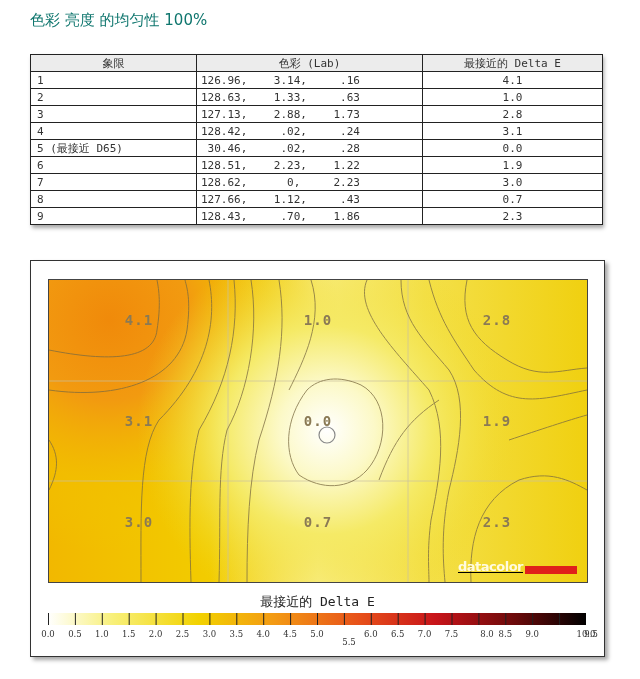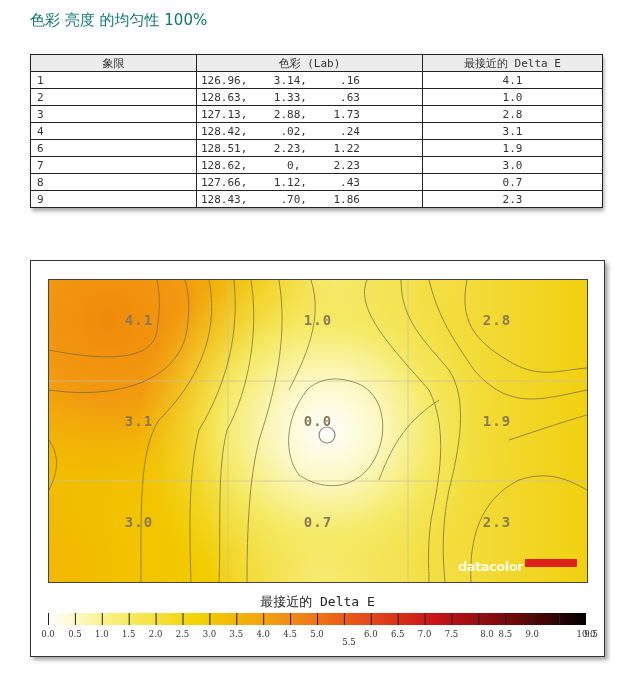--- a/index.html
+++ b/index.html
@@ -12,21 +12,21 @@
   table.data th { background: #ececec; font-weight: normal; text-align: center; }
   table.data td.q { text-align: left; padding-left: 6px; }
   table.data td.lab { white-space: pre; text-align: left; padding-left: 4px; }
   table.data td.de { text-align: center; }
   col.c1 { width: 166px; } col.c2 { width: 226px; } col.c3 { width: 180px; }
 
   .panel { position: absolute; left: 30px; top: 260px; width: 573px; height: 395px; border: 1px solid #333; background: #fff; box-shadow: 3px 3px 4px rgba(0,0,0,0.35); }
   .plot { position: absolute; left: 17px; top: 18px; width: 538px; height: 302px; border: 1px solid #444; overflow: hidden; }
   .plot svg { display: block; }
   .cell-label { position: absolute; font-family: "DejaVu Sans Mono", monospace; font-weight: bold; font-size: 14px; color: #8a7a55; transform: translate(-50%, -50%); letter-spacing: 1px; }
-  .brand { position: absolute; right: 10px; bottom: 8px; display: flex; align-items: flex-start; }
+  .brand { position: absolute; right: 10px; bottom: 8px; display: flex; align-items: flex-end; text-decoration: underline; }
   .brand-text { font-family: "DejaVu Sans", sans-serif; font-weight: bold; font-size: 13px; color: #fffbe0; letter-spacing: -0.5px; }
   .brand-bar { width: 52px; height: 8px; background: #e0201a; margin-left: 2px; }
 
   .legend-title { position: absolute; left: 0; width: 573px; top: 332px; text-align: center; font-size: 13px; color: #222; font-family: "DejaVu Sans Mono", monospace; }
   .legend-bar { position: absolute; left: 17px; top: 352px; width: 538px; height: 12px; }
   .legend-ticks { position: absolute; left: 17px; top: 368px; width: 538px; height: 12px; }
   .legend-ticks span { position: absolute; transform: translateX(-50%); font-family: "DejaVu Serif", serif; font-size: 8.5px; color: #333; }
 </style>
 </head>
 <body>
@@ -60,20 +60,25 @@
         </tr>
         <tr>
           <td class="q">3</td>
           <td class="lab">127.13,    2.88,    1.73</td>
           <td class="de">2.8</td>
         </tr>
         <tr>
           <td class="q">4</td>
           <td class="lab">128.42,     .02,     .24</td>
           <td class="de">3.1</td>
+        </tr>
+        <tr>
+          <td class="q">5 (最接近 D65)</td>
+          <td class="lab"> 30.46,     .02,     .28</td>
+          <td class="de">0.0</td>
         </tr>
         <tr>
           <td class="q">6</td>
           <td class="lab">128.51,    2.23,    1.22</td>
           <td class="de">1.9</td>
         </tr>
         <tr>
           <td class="q">7</td>
           <td class="lab">128.62,      0,     2.23</td>
           <td class="de">3.0</td>

